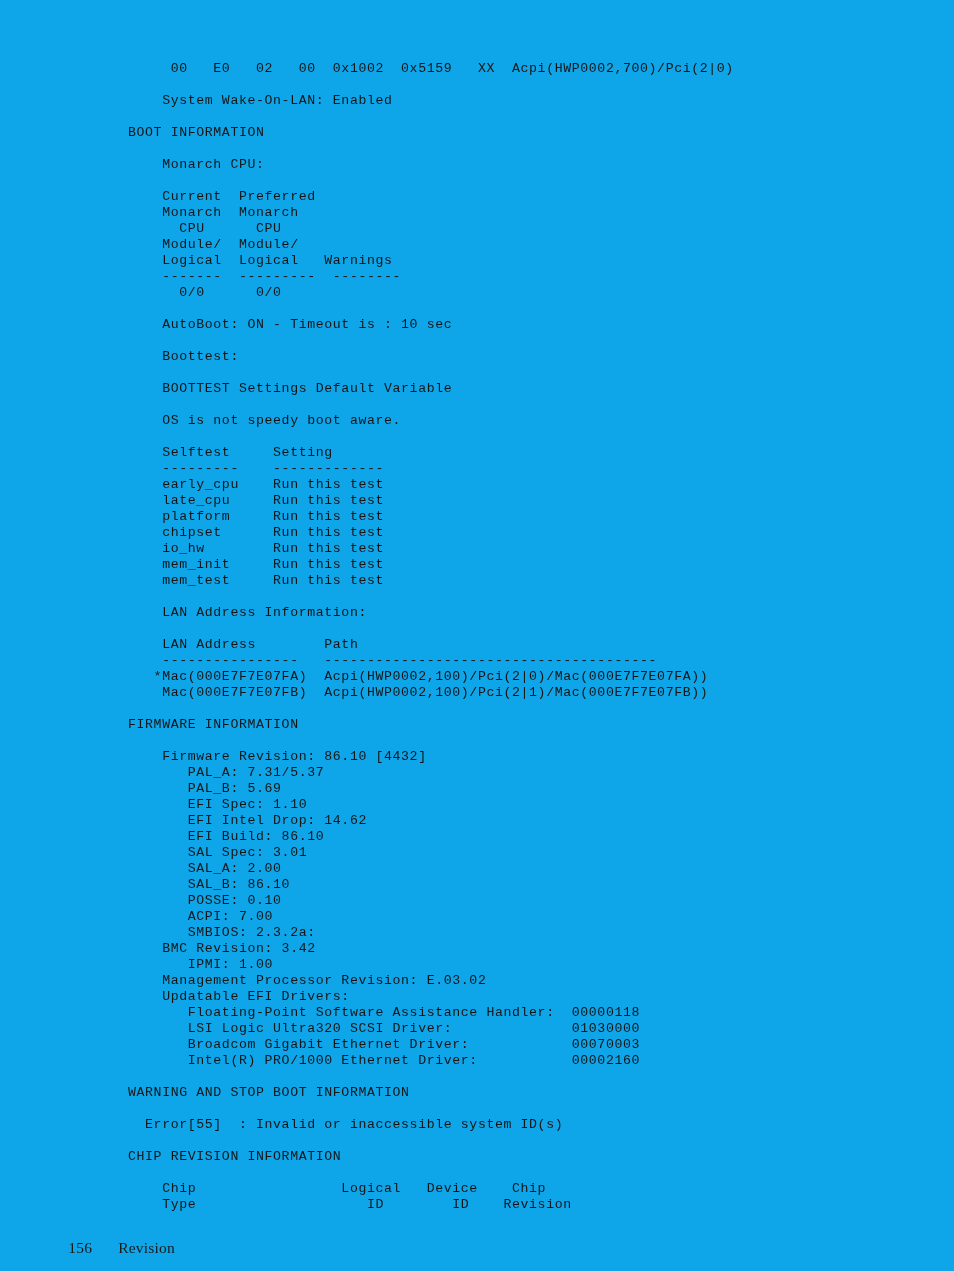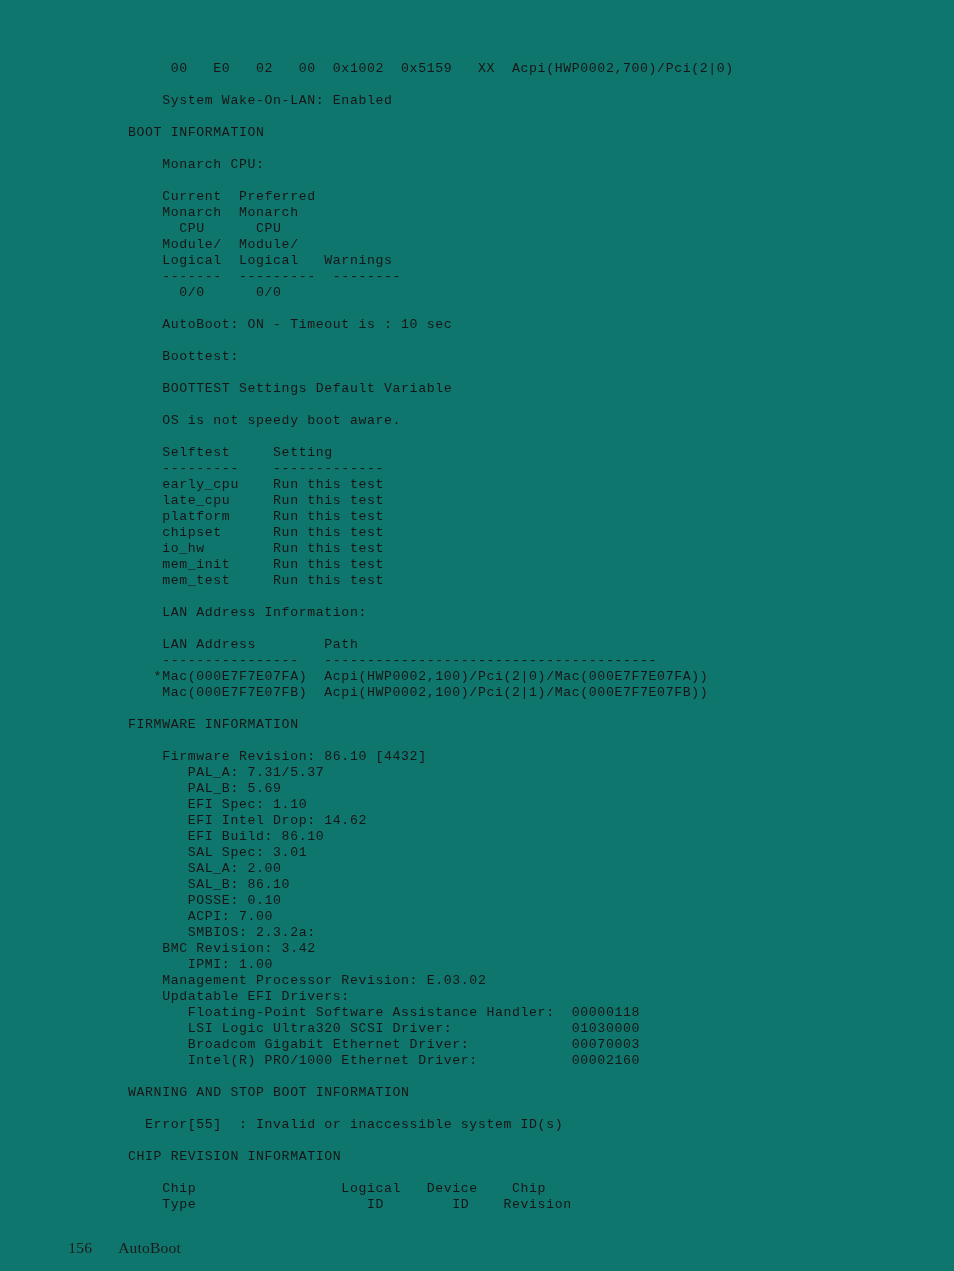--- a/index.html
+++ b/index.html
@@ -14,21 +14,21 @@
     position: relative;
     font-family: "Liberation Serif", "DejaVu Serif", serif;
     color: #111111;
     overflow: hidden;
   }
 
   
   #page {
     position: absolute;
     inset: 0;
-    background: #0f766e;
+    background: #0ea5e9;
   }
 
   
   #console-listing {
     position: absolute;
     left: 128px;
     top: 48px;
     width: 790px;
     font-family: "Liberation Mono", "DejaVu Sans Mono", monospace;
     font-size: 13.2px;
@@ -61,16 +61,16 @@
   #page-footer .pgnum { margin-right: 26px; }
 </style>
 </head>
 <body>
 
 <div id="page">
 
   <pre id="console-listing"><span class="ln">     00   E0   02   00  0x1002  0x5159   XX  Acpi(HWP0002,700)/Pci(2|0)</span><span class="ln blank">&nbsp;</span><span class="ln">    System Wake-On-LAN: Enabled</span><span class="ln blank">&nbsp;</span><span class="ln">BOOT INFORMATION</span><span class="ln blank">&nbsp;</span><span class="ln">    Monarch CPU:</span><span class="ln blank">&nbsp;</span><span class="ln">    Current  Preferred</span><span class="ln">    Monarch  Monarch</span><span class="ln">      CPU      CPU</span><span class="ln">    Module/  Module/</span><span class="ln">    Logical  Logical   Warnings</span><span class="ln">    -------  ---------  --------</span><span class="ln">      0/0      0/0</span><span class="ln blank">&nbsp;</span><span class="ln">    AutoBoot: ON - Timeout is : 10 sec</span><span class="ln blank">&nbsp;</span><span class="ln">    Boottest:</span><span class="ln blank">&nbsp;</span><span class="ln">    BOOTTEST Settings Default Variable</span><span class="ln blank">&nbsp;</span><span class="ln">    OS is not speedy boot aware.</span><span class="ln blank">&nbsp;</span><span class="ln">    Selftest     Setting</span><span class="ln">    ---------    -------------</span><span class="ln">    early_cpu    Run this test</span><span class="ln">    late_cpu     Run this test</span><span class="ln">    platform     Run this test</span><span class="ln">    chipset      Run this test</span><span class="ln">    io_hw        Run this test</span><span class="ln">    mem_init     Run this test</span><span class="ln">    mem_test     Run this test</span><span class="ln blank">&nbsp;</span><span class="ln">    LAN Address Information:</span><span class="ln blank">&nbsp;</span><span class="ln">    LAN Address        Path</span><span class="ln">    ----------------   ---------------------------------------</span><span class="ln">   *Mac(000E7F7E07FA)  Acpi(HWP0002,100)/Pci(2|0)/Mac(000E7F7E07FA))</span><span class="ln">    Mac(000E7F7E07FB)  Acpi(HWP0002,100)/Pci(2|1)/Mac(000E7F7E07FB))</span><span class="ln blank">&nbsp;</span><span class="ln">FIRMWARE INFORMATION</span><span class="ln blank">&nbsp;</span><span class="ln">    Firmware Revision: 86.10 [4432]</span><span class="ln">       PAL_A: 7.31/5.37</span><span class="ln">       PAL_B: 5.69</span><span class="ln">       EFI Spec: 1.10</span><span class="ln">       EFI Intel Drop: 14.62</span><span class="ln">       EFI Build: 86.10</span><span class="ln">       SAL Spec: 3.01</span><span class="ln">       SAL_A: 2.00</span><span class="ln">       SAL_B: 86.10</span><span class="ln">       POSSE: 0.10</span><span class="ln">       ACPI: 7.00</span><span class="ln">       SMBIOS: 2.3.2a:</span><span class="ln">    BMC Revision: 3.42</span><span class="ln">       IPMI: 1.00</span><span class="ln">    Management Processor Revision: E.03.02</span><span class="ln">    Updatable EFI Drivers:</span><span class="ln">       Floating-Point Software Assistance Handler:  00000118</span><span class="ln">       LSI Logic Ultra320 SCSI Driver:              01030000</span><span class="ln">       Broadcom Gigabit Ethernet Driver:            00070003</span><span class="ln">       Intel(R) PRO/1000 Ethernet Driver:           00002160</span><span class="ln blank">&nbsp;</span><span class="ln">WARNING AND STOP BOOT INFORMATION</span><span class="ln blank">&nbsp;</span><span class="ln">  Error[55]  : Invalid or inaccessible system ID(s)</span><span class="ln blank">&nbsp;</span><span class="ln">CHIP REVISION INFORMATION</span><span class="ln blank">&nbsp;</span><span class="ln">    Chip                 Logical   Device    Chip</span><span class="ln">    Type                    ID        ID    Revision</span></pre>
 
   <div id="page-footer">
-    <span class="pgnum">156</span><span>AutoBoot</span>
+    <span class="pgnum">156</span><span>Revision</span>
   </div>
 
 </div>
 
 </body></html>

